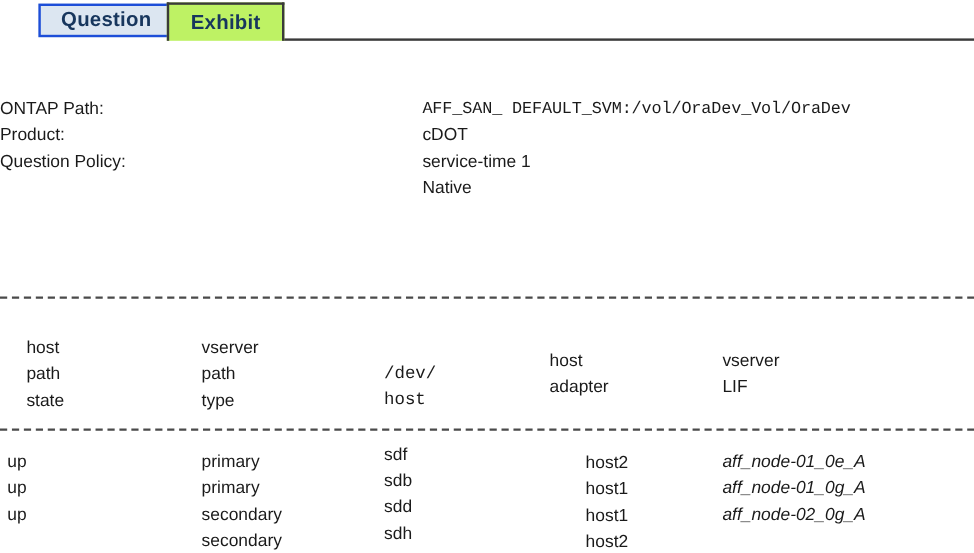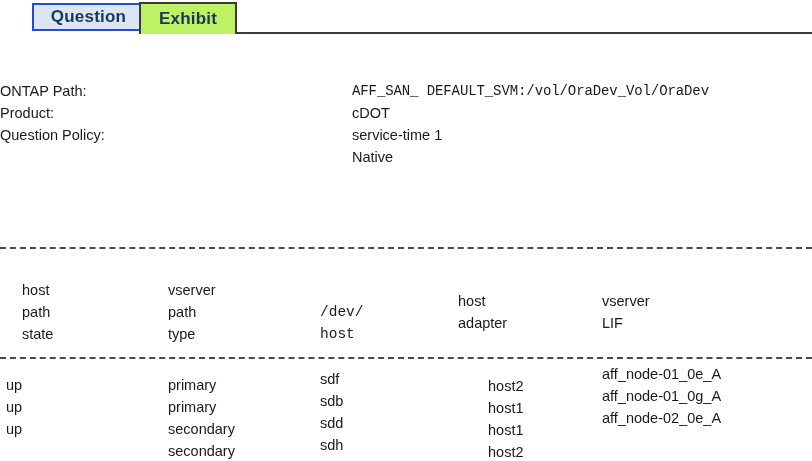--- a/index.html
+++ b/index.html
@@ -146,21 +146,21 @@
   .hdr-vserver  { left: 168px; top: 279px; }
   .hdr-dev      { left: 320px; top: 301px; font-family: Liberation Mono, monospace; }
   .hdr-adapter  { left: 458px; top: 290px; }
   .hdr-lif      { left: 602px; top: 290px; }
 
   
   .dat-state    { left: 6px;  top: 374px; }
   .dat-type     { left: 168px; top: 374px; }
   .dat-node     { left: 320px; top: 368px; }
   .dat-adapter  { left: 458px; top: 375px; margin-left: 30px; }
-  .dat-lif      { left: 602px; top: 363px; }
+  .dat-lif      { left: 602px; top: 374px; font-style: italic; }
 </style>
 </head>
 <body>
 
 <div class="tabbar">
   <div class="tab tab-question">
     <span>Question</span>
   </div>
   <div class="tab tab-exhibit">
     <span>Exhibit</span>
@@ -250,16 +250,16 @@
   <div class="col dat-adapter">
     <span class="cell">host2</span>
     <span class="cell">host1</span>
     <span class="cell">host1</span>
     <span class="cell">host2</span>
   </div>
 
   <div class="col dat-lif">
     <span class="cell">aff_node-01_0e_A</span>
     <span class="cell">aff_node-01_0g_A</span>
-    <span class="cell">aff_node-02_0e_A</span>
+    <span class="cell">aff_node-02_0g_A</span>
   </div>
 
 </div>
 
 </body></html>

